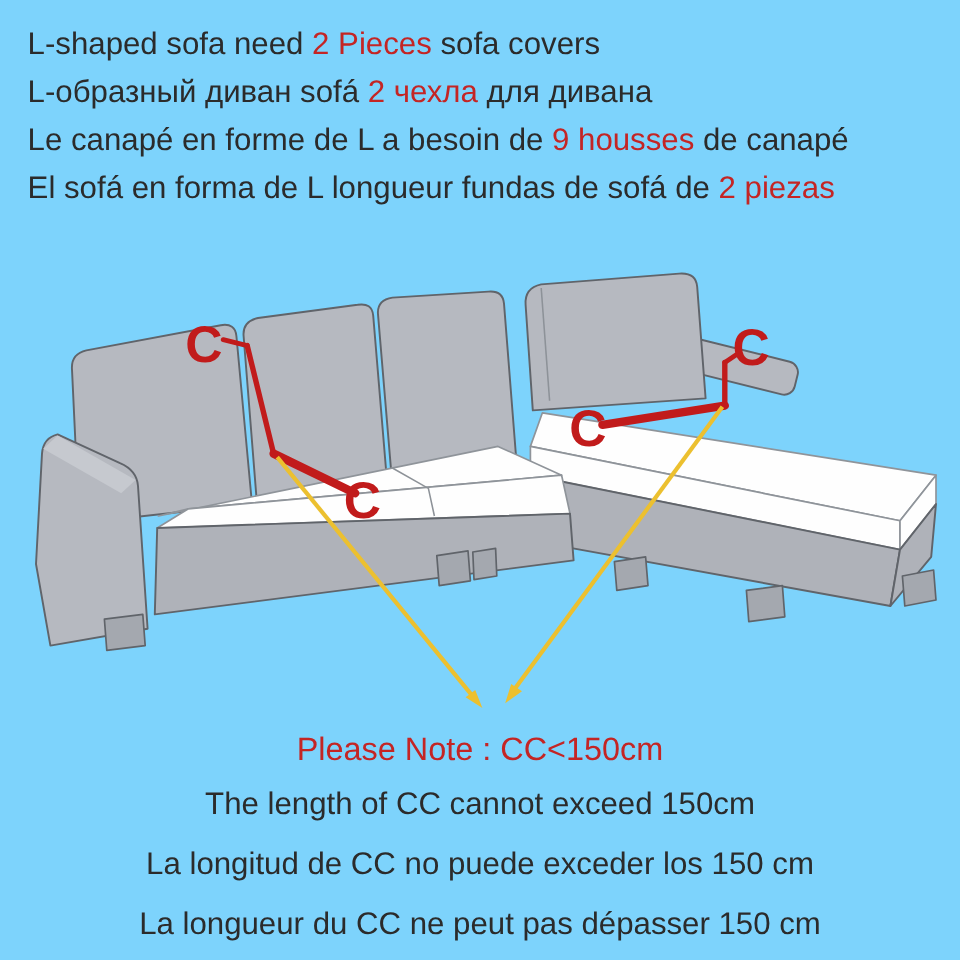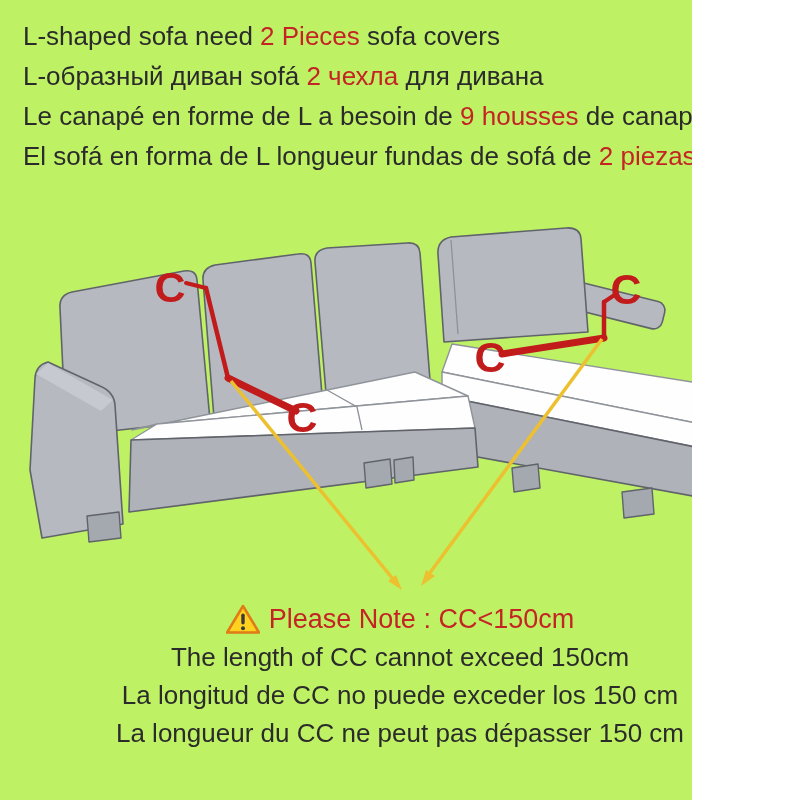--- a/index.html
+++ b/index.html
@@ -12,41 +12,41 @@
     --base_fill:#afb2b9;
     --leg_fill:#a4a8af;
     --armrest_top:#c6c9cf;
     --body_text:#2b2b2b;
     --warning_fill:#ffd21f;
     --warning_border:#e07b17;
     --warning_glyph:#3a3a3a;
   }
   html,body{margin:0;padding:0;background:#ffffff;}
   .page{
-    position:relative;width:692px;height:800px;overflow:hidden;background:#bef264;
+    position:relative;width:800px;height:800px;overflow:hidden;background:#7dd3fc;
     font-family:"Liberation Sans","DejaVu Sans",sans-serif;color:var(--body_text);
   }
   .header{position:absolute;top:16px;left:23px;font-size:26px;line-height:40px;white-space:nowrap;}
   .hl{color:var(--red_text);}
   .illustration{position:absolute;left:0;top:0;width:800px;height:800px;}
   .cushion{fill:var(--sofa_fill);stroke:var(--sofa_outline);stroke-width:1.6;stroke-linejoin:round;}
   .seat{fill:var(--seat_fill);stroke:#8f949a;stroke-width:1.4;stroke-linejoin:round;}
   .base{fill:var(--base_fill);stroke:var(--sofa_outline);stroke-width:1.6;stroke-linejoin:round;}
   .leg{fill:var(--leg_fill);stroke:var(--sofa_outline);stroke-width:1.4;stroke-linejoin:round;}
   .armtop{fill:var(--armrest_top);stroke:none;}
   .seam{stroke:#8d9298;stroke-width:1.3;fill:none;}
   .redline{stroke:var(--annotation_red);fill:none;stroke-linecap:round;}
   .c-label{fill:var(--annotation_red);font-family:"Liberation Sans","DejaVu Sans",sans-serif;
            font-weight:bold;font-size:43px;text-anchor:middle;}
   .yline{stroke:var(--arrow_yellow);stroke-width:3.5;fill:none;}
   .yhead{fill:var(--arrow_yellow);}
   .note{position:absolute;top:600px;left:0;width:800px;text-align:center;font-size:26px;line-height:38px;}
   .note-title{display:flex;justify-content:center;align-items:center;gap:9px;height:38px;
-              color:var(--red_text);font-size:27px;}
-  .note-line{white-space:nowrap;}
+              color:var(--red_text);font-size:27px;flex-direction:column;}
+  .note-line{white-space:nowrap;margin-top:12px;}
 </style>
 </head>
 <body>
 
 <div class="page">
 
   <div class="header">
     <div><span>L-shaped sofa need </span><span class="hl">2 Pieces</span><span> sofa covers</span></div>
     <div><span>L-образный диван sofá </span><span class="hl">2 чехла</span><span> для дивана</span></div>
     <div><span>Le canapé en forme de L a besoin de </span><span class="hl">9 housses</span><span> de canapé</span></div>

